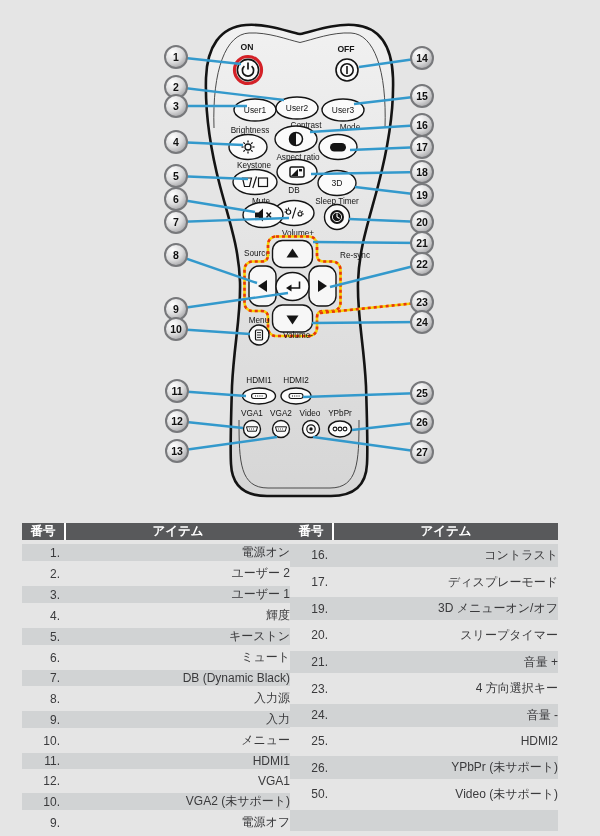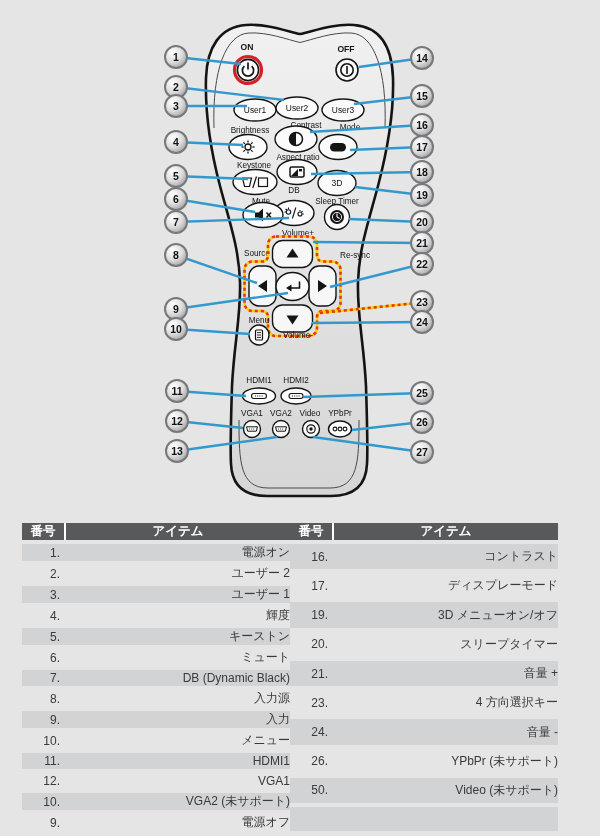--- a/index.html
+++ b/index.html
@@ -503,20 +503,24 @@
           </tr>
         <tr>
             <td class="num">23.</td>
             <td class="item">4 方向選択キー</td>
           </tr>
         <tr>
             <td class="num">24.</td>
             <td class="item">音量 -</td>
           </tr>
         <tr>
+            <td class="num">25.</td>
+            <td class="item">HDMI2</td>
+          </tr>
+        <tr>
             <td class="num">26.</td>
             <td class="item">YPbPr (未サポート)</td>
           </tr>
         <tr>
             <td class="num">50.</td>
             <td class="item">Video (未サポート)</td>
           </tr>
         <tr class="force-gray">
             <td class="num"></td>
             <td class="item"></td>

